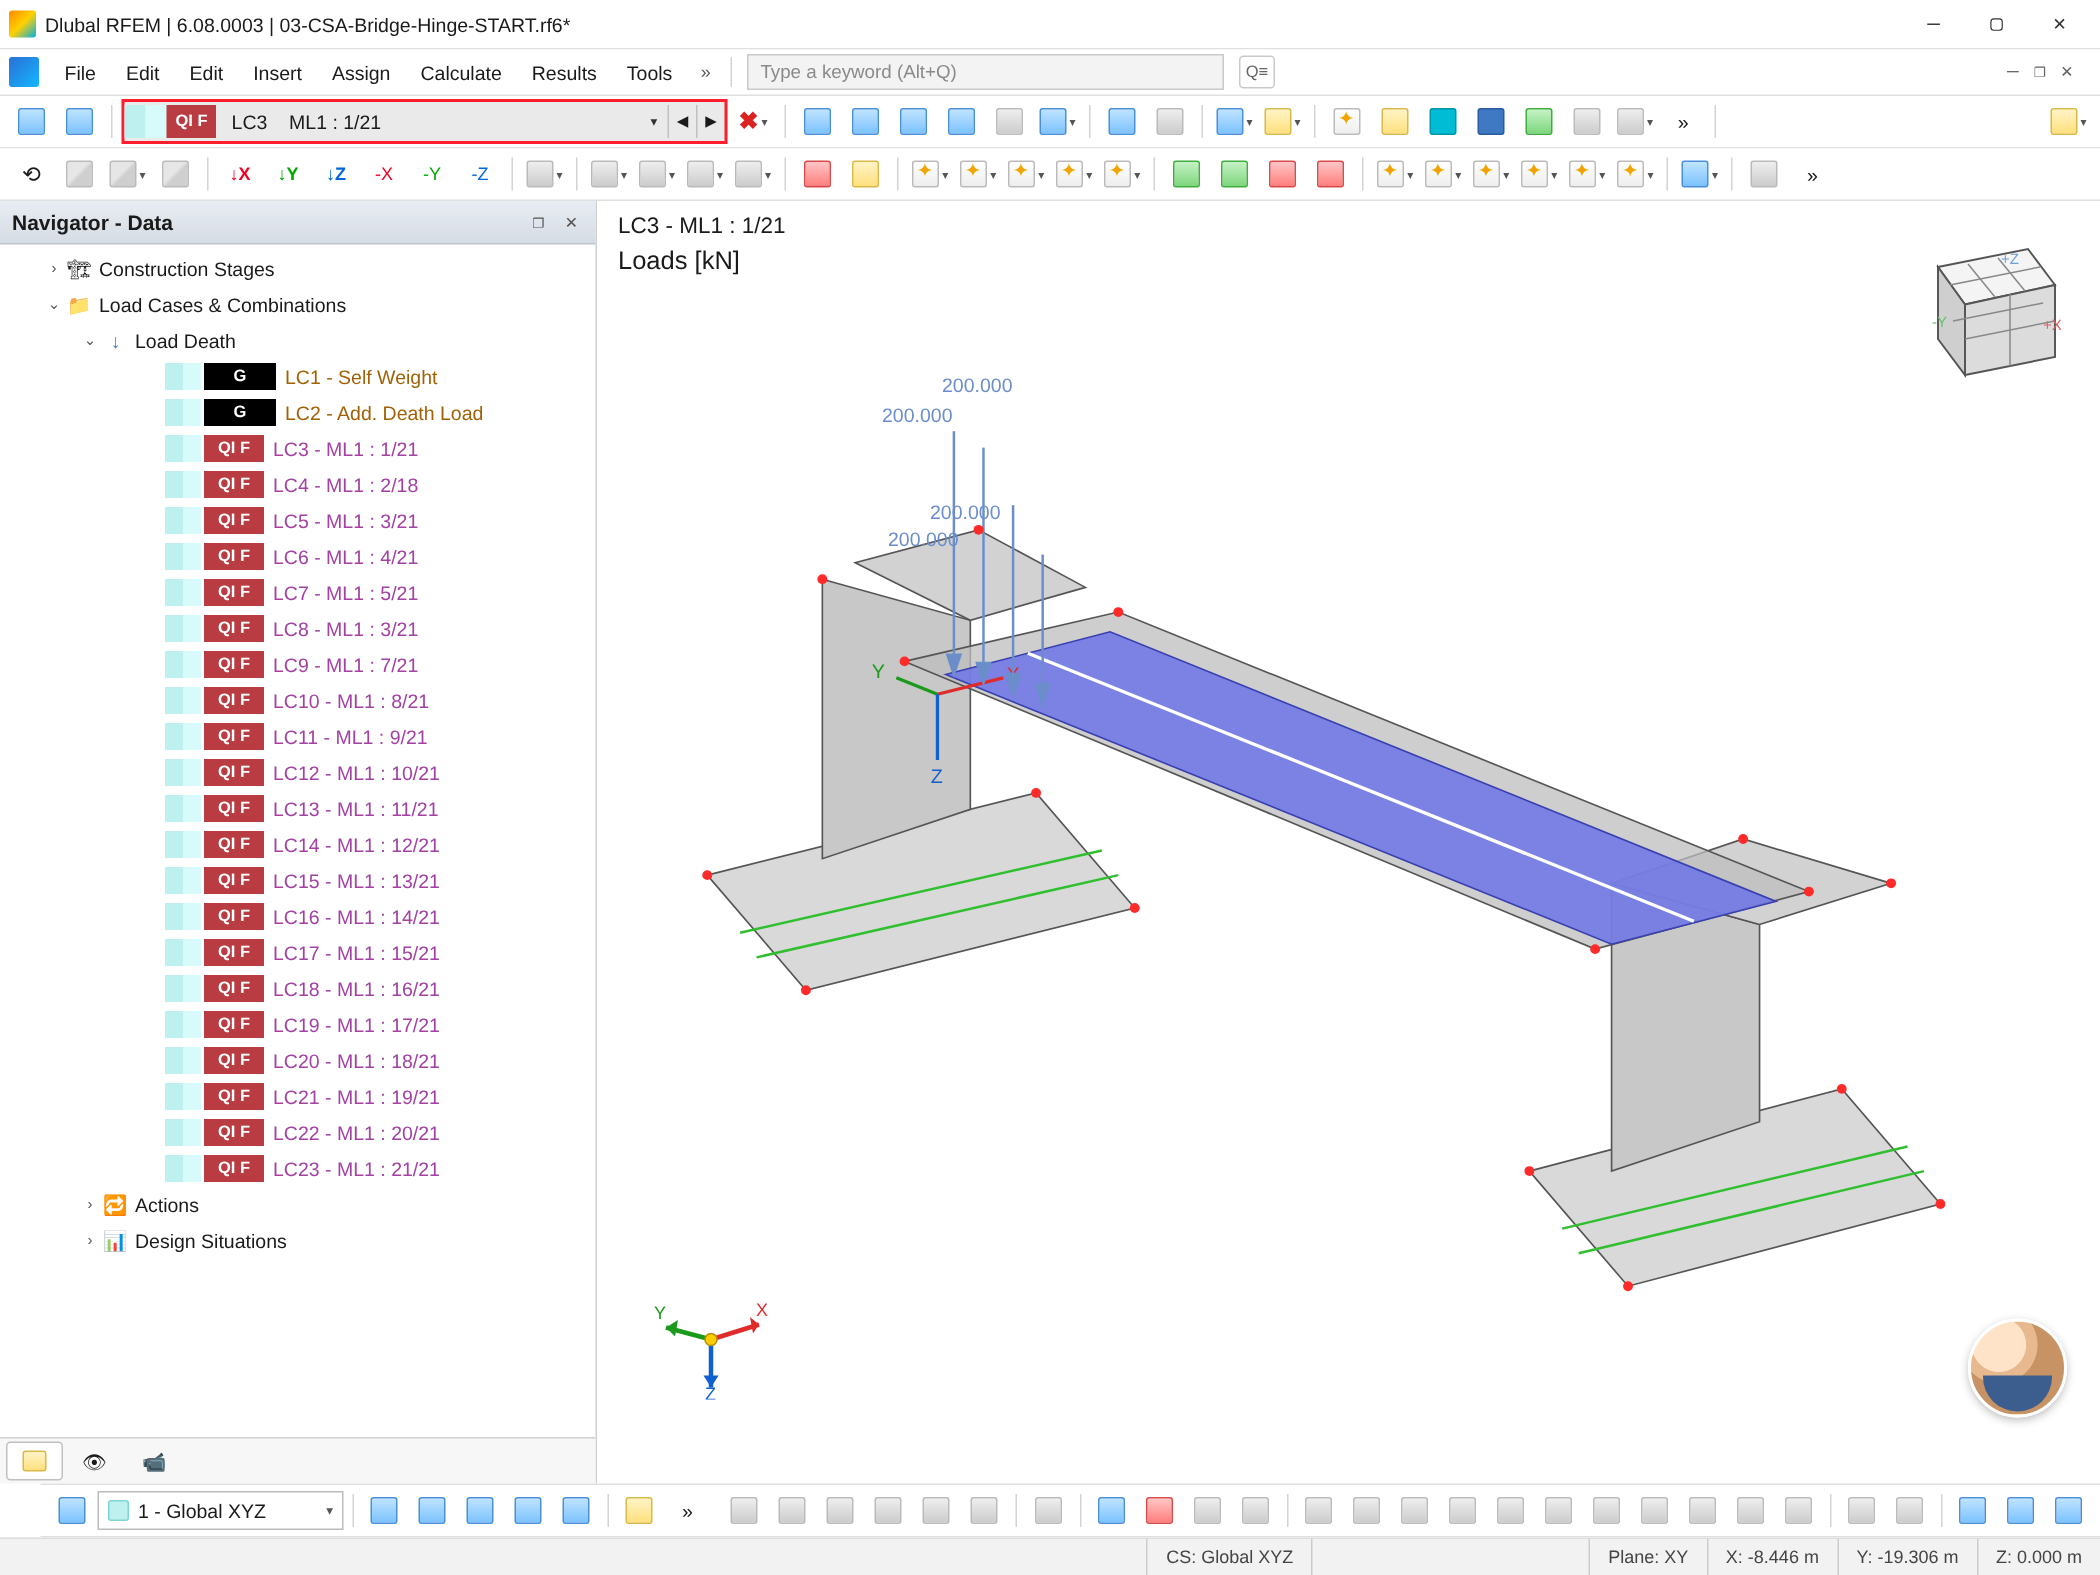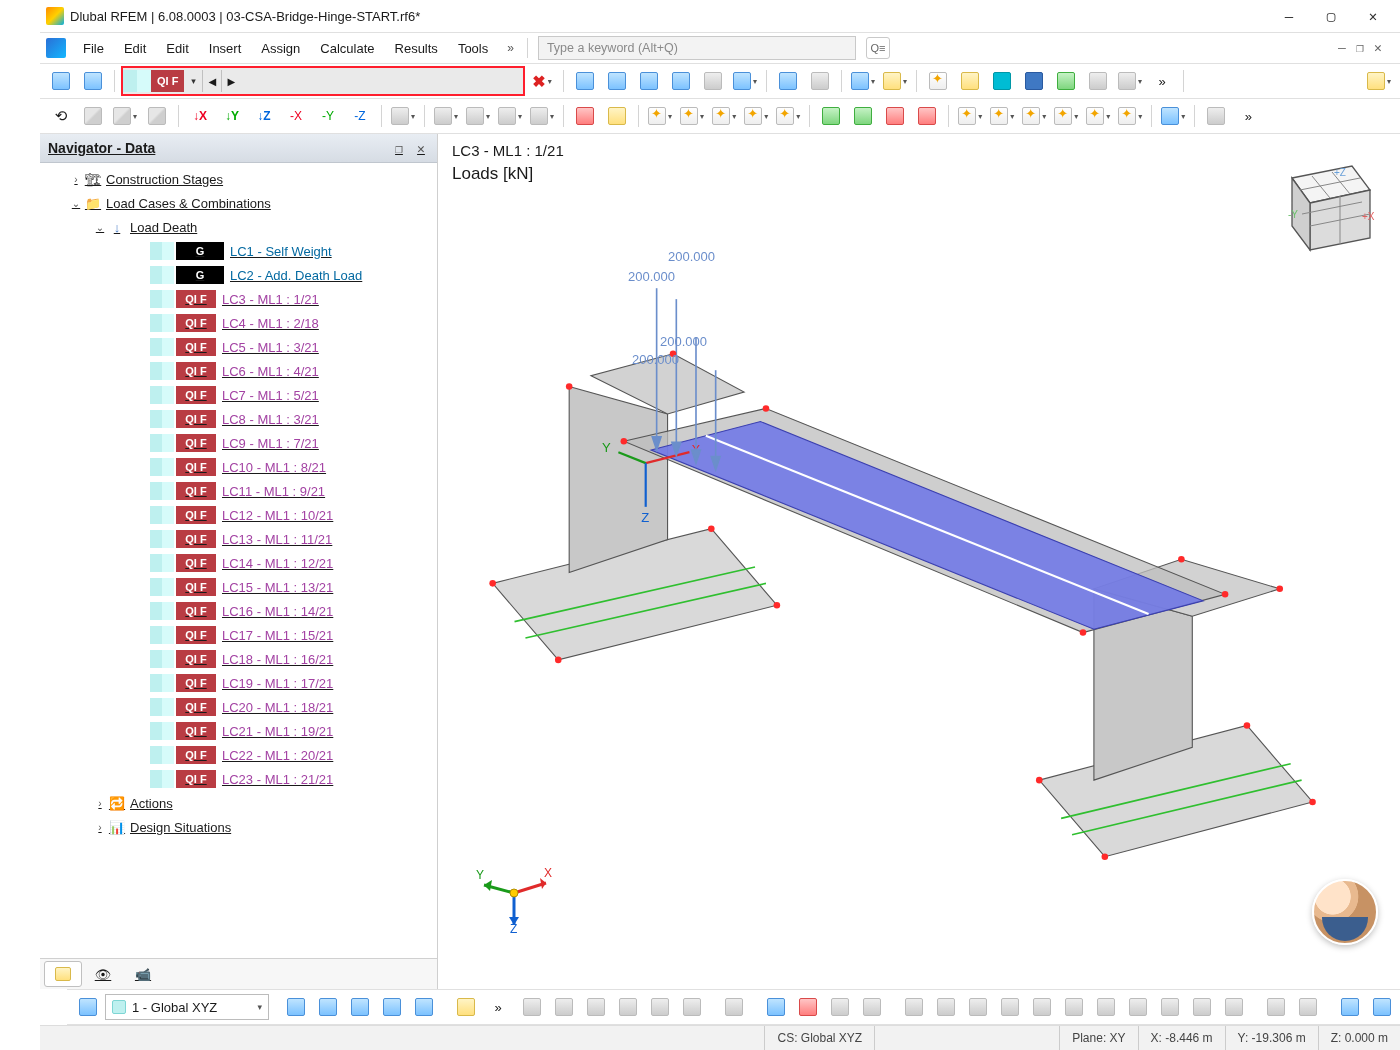--- a/index.html
+++ b/index.html
@@ -9,21 +9,21 @@
     --text: #1a1a1a;
     --highlight: #ff1e2d;
     --panel-head: #d6dce4;
     --qif-bg: #b93c43;
     --g-bg: #000000;
     --lc-purple: #a342a3;
     --aqua: #bef0ef;
     --tool-ico: #6f6f6f;
   }
   html,body { margin:0; padding:0; width:1280px; height:960px; font-family:"Segoe UI",Arial,sans-serif; font-size:13px; color:var(--text); background:#e9e9e9; overflow:hidden;}
-  .window { position:absolute; inset:0; background:#fff; display:flex; flex-direction:column;padding-left:40px;}
+  .window { position:absolute; inset:0; background:#fff; display:flex; flex-direction:column;}
   
   .titlebar { height:32px; background:#fff; display:flex; align-items:center; padding:0 6px; border-bottom:1px solid #e0e0e0;}
   .titlebar .logo { width:18px; height:18px; margin-right:6px; background:linear-gradient(135deg,#ff8b00,#ffd000 50%,#00aee6); border-radius:2px;}
   .titlebar .title { flex:0 0 auto; font-size:13px;}
   .titlebar .spacer { flex:1;}
   .win-btn { width:42px; height:28px; display:flex; align-items:center; justify-content:center; font-family:monospace; font-size:14px; color:#333;}
   
   .menubar { height:30px; display:flex; align-items:center; padding:0 4px; gap:2px; background:#fff; border-bottom:1px solid #e0e0e0;}
   .menubar .mlogo { width:20px; height:20px; margin:0 6px 0 2px; background:linear-gradient(135deg,#2a6fd6,#13b7ff); border-radius:2px;}
   .menubar .mitem { padding:4px 9px; border-radius:3px;}
@@ -49,38 +49,38 @@
   
   .ico { width:18px; height:18px; border:1px solid #bbb; border-radius:2px; background:linear-gradient(#fff,#eee); box-sizing:border-box;}
   .ico.star::after{content:"✦";font-size:13px;color:#f2a500;position:relative;top:-2px;left:2px;}
   .ico.blue{background:linear-gradient(#bfe4ff,#7cc2ff);border-color:#4a90d9;}
   .ico.green{background:linear-gradient(#c5f2c5,#7ed67e);border-color:#3fae3f;}
   .ico.red{background:linear-gradient(#ffc5c5,#ff7e7e);border-color:#d94a4a;}
   .ico.yellow{background:linear-gradient(#fff4c5,#ffe07e);border-color:#d9b94a;}
   .ico.gray{background:linear-gradient(#eee,#ccc);}
   .ico.cube{background:linear-gradient(135deg,#e6e6e6 45%,#cfcfcf 55%);}
   
-  .body { flex:1; display:flex; min-height:0;text-decoration:underline;}
+  .body { flex:1; display:flex; min-height:0;}
   .nav { width:397px; display:flex; flex-direction:column; border-right:1px solid #cfcfcf; background:#fff;}
   .nav-head { height:28px; background:linear-gradient(#e8edf3,#d6dce4); display:flex; align-items:center; padding:0 8px; font-weight:600; font-size:14px; border-bottom:1px solid #c0c6ce;}
   .nav-head .sp{flex:1;}
   .nav-head .hb{width:16px;height:16px;margin-left:6px;color:#555;font-family:monospace;font-size:13px;display:flex;align-items:center;justify-content:center;}
   .tree { flex:1; overflow:auto; padding:4px 0; position:relative;}
   .tree-row { display:flex; align-items:center; height:24px; padding-left:8px; white-space:nowrap;}
   .tree-row .caret{width:16px;font-size:10px;color:#555;text-align:center;}
   .tree-row .ticon{width:18px;height:16px;margin-right:4px;display:flex;align-items:center;justify-content:center;}
   .lc-row { display:flex; align-items:center; height:24px; padding-left:110px;}
   .lc-row .swatch{display:flex;margin-right:2px;}
   .lc-row .s{width:12px;height:18px;}
   .lc-row .s1{background:var(--aqua);} .lc-row .s2{background:#d6fbfa;}
   .lc-row .tag{min-width:32px;height:18px;color:#fff;font-size:11px;font-weight:600;display:flex;align-items:center;justify-content:center;margin-right:6px;}
   .lc-row .tag.g{background:var(--g-bg);padding:0 8px;}
   .lc-row .tag.qif{background:var(--qif-bg);padding:0 4px;}
   .lc-row .label{font-size:13px;}
-  .lc-row.dark .label{color:#0369a1;}
+  .lc-row.dark .label{color:#a16207;}
   .lc-row.purple .label{color:var(--lc-purple);}
   .tree::-webkit-scrollbar{width:14px;} .tree::-webkit-scrollbar-thumb{background:#c1c1c1;border-radius:7px;border:3px solid #fff;}
   .nav-tabs { height:30px; border-top:1px solid #d0d0d0; display:flex; align-items:center; gap:2px; padding:0 4px; background:#f7f7f7;}
   .nav-tab { width:36px; height:24px; display:flex;align-items:center;justify-content:center;border:1px solid transparent;border-radius:3px;}
   .nav-tab.active{background:#fff;border-color:#c0c0c0;}
   
   .viewport { flex:1; position:relative; background:#fff; overflow:hidden;}
   .vp-label { position:absolute; left:14px; top:8px; font-size:15px;}
   .vp-sub { position:absolute; left:14px; top:30px; font-size:17px;}
   .nav-cube { position:absolute; right:18px; top:14px; width:120px; height:110px;}
@@ -134,20 +134,21 @@
     <div class="tbtn">
         <span class="ico blue"></span>
       </div>
     <div class="tsep"></div>
     <div class="lc-selector">
       <span class="badge">
           <span class="b1"></span>
           <span class="b2"></span>
         </span>
       <span class="qif">QI F</span>
+      <span class="txt"><span>LC3</span>&nbsp;&nbsp;&nbsp;&nbsp;<span>ML1 : 1/21</span></span>
       <span class="dd2">▾</span>
       <span class="arrow">◀</span>
       <span class="arrow">▶</span>
     </div>
     <div class="tbtn">
         <span style="color:#d22;font-weight:bold;font-size:16px;">✖</span>
         <span class="dd">▾</span>
       </div>
     <div class="tsep"></div>
     <div class="tbtn">

